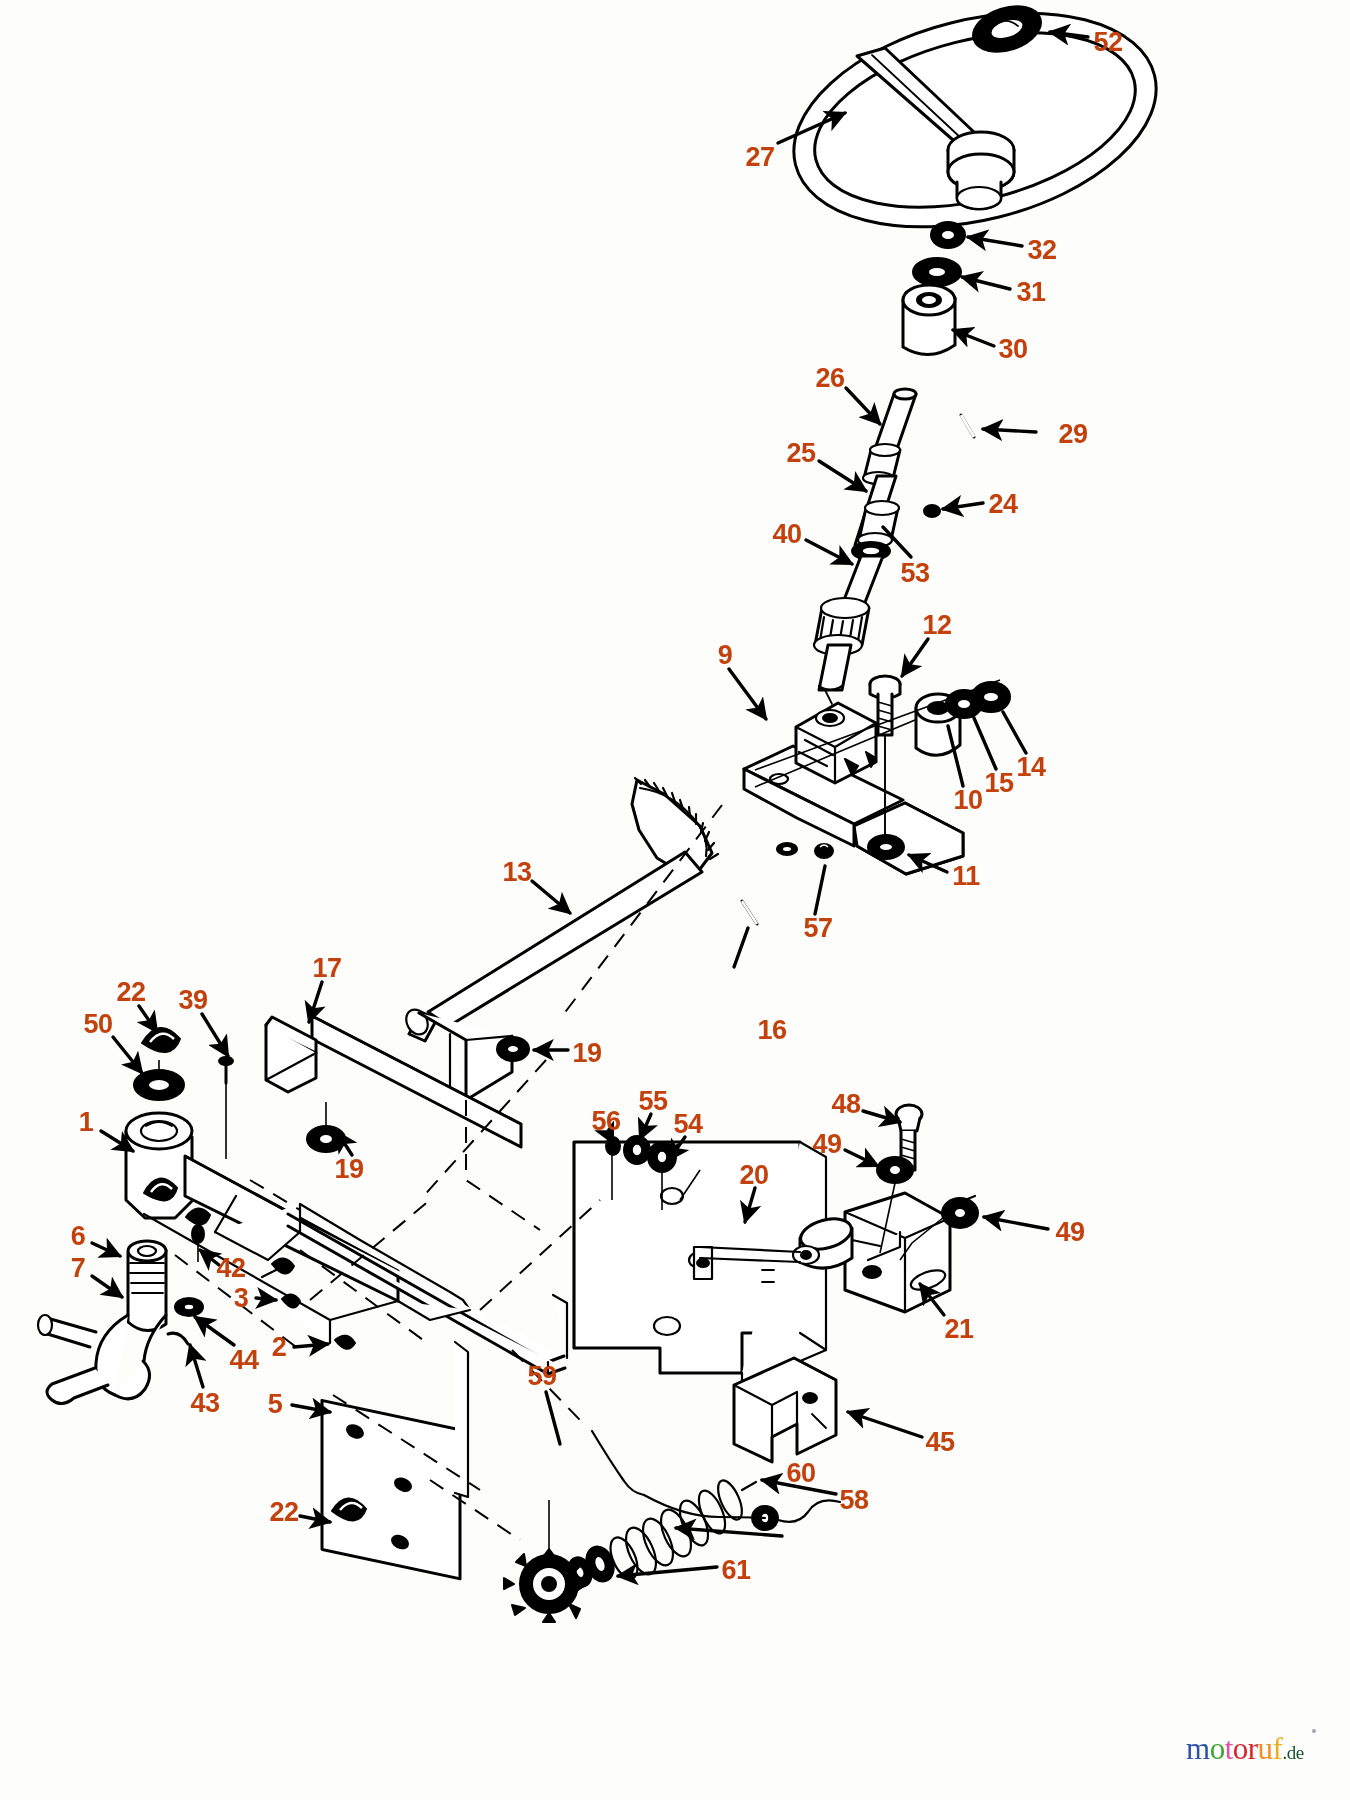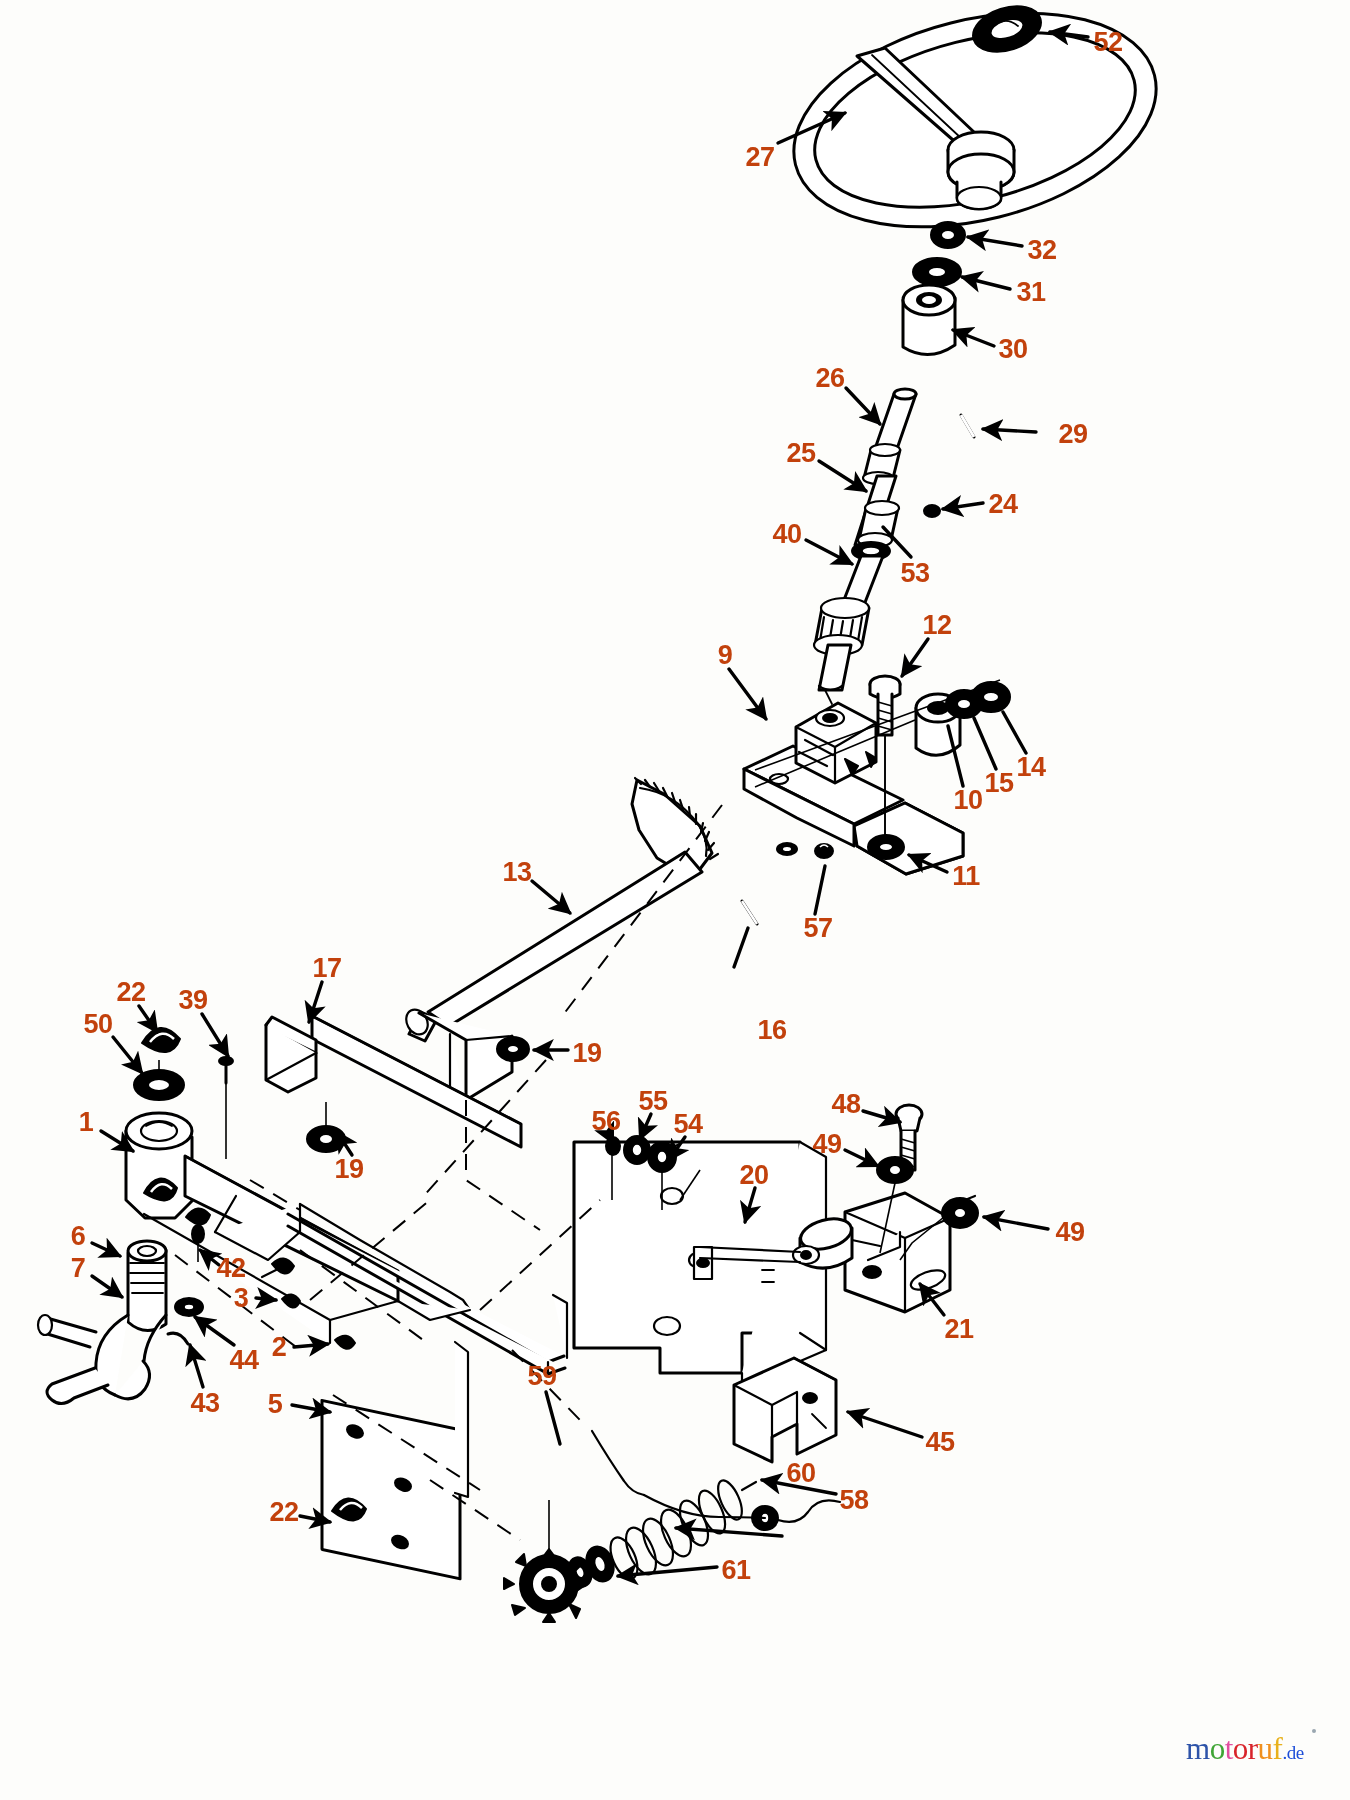--- a/index.html
+++ b/index.html
@@ -43,21 +43,21 @@
     left: 1186px;
     top: 1733px;
     font-family: "Liberation Serif", serif;
     font-size: 31px;
     letter-spacing: -0.5px;
     line-height: 1;
     white-space: nowrap;
   }
   .watermark .suffix {
     font-size: 19px;
-    color: #1d4ed8;
+    color: #14532d;
     margin-top: 46px;
   }
   .wm-dot {
     position: absolute;
     left: 1312px;
     top: 1729px;
     width: 4px;
     height: 4px;
     background: #9aa7b0;
     border-radius: 50%;

